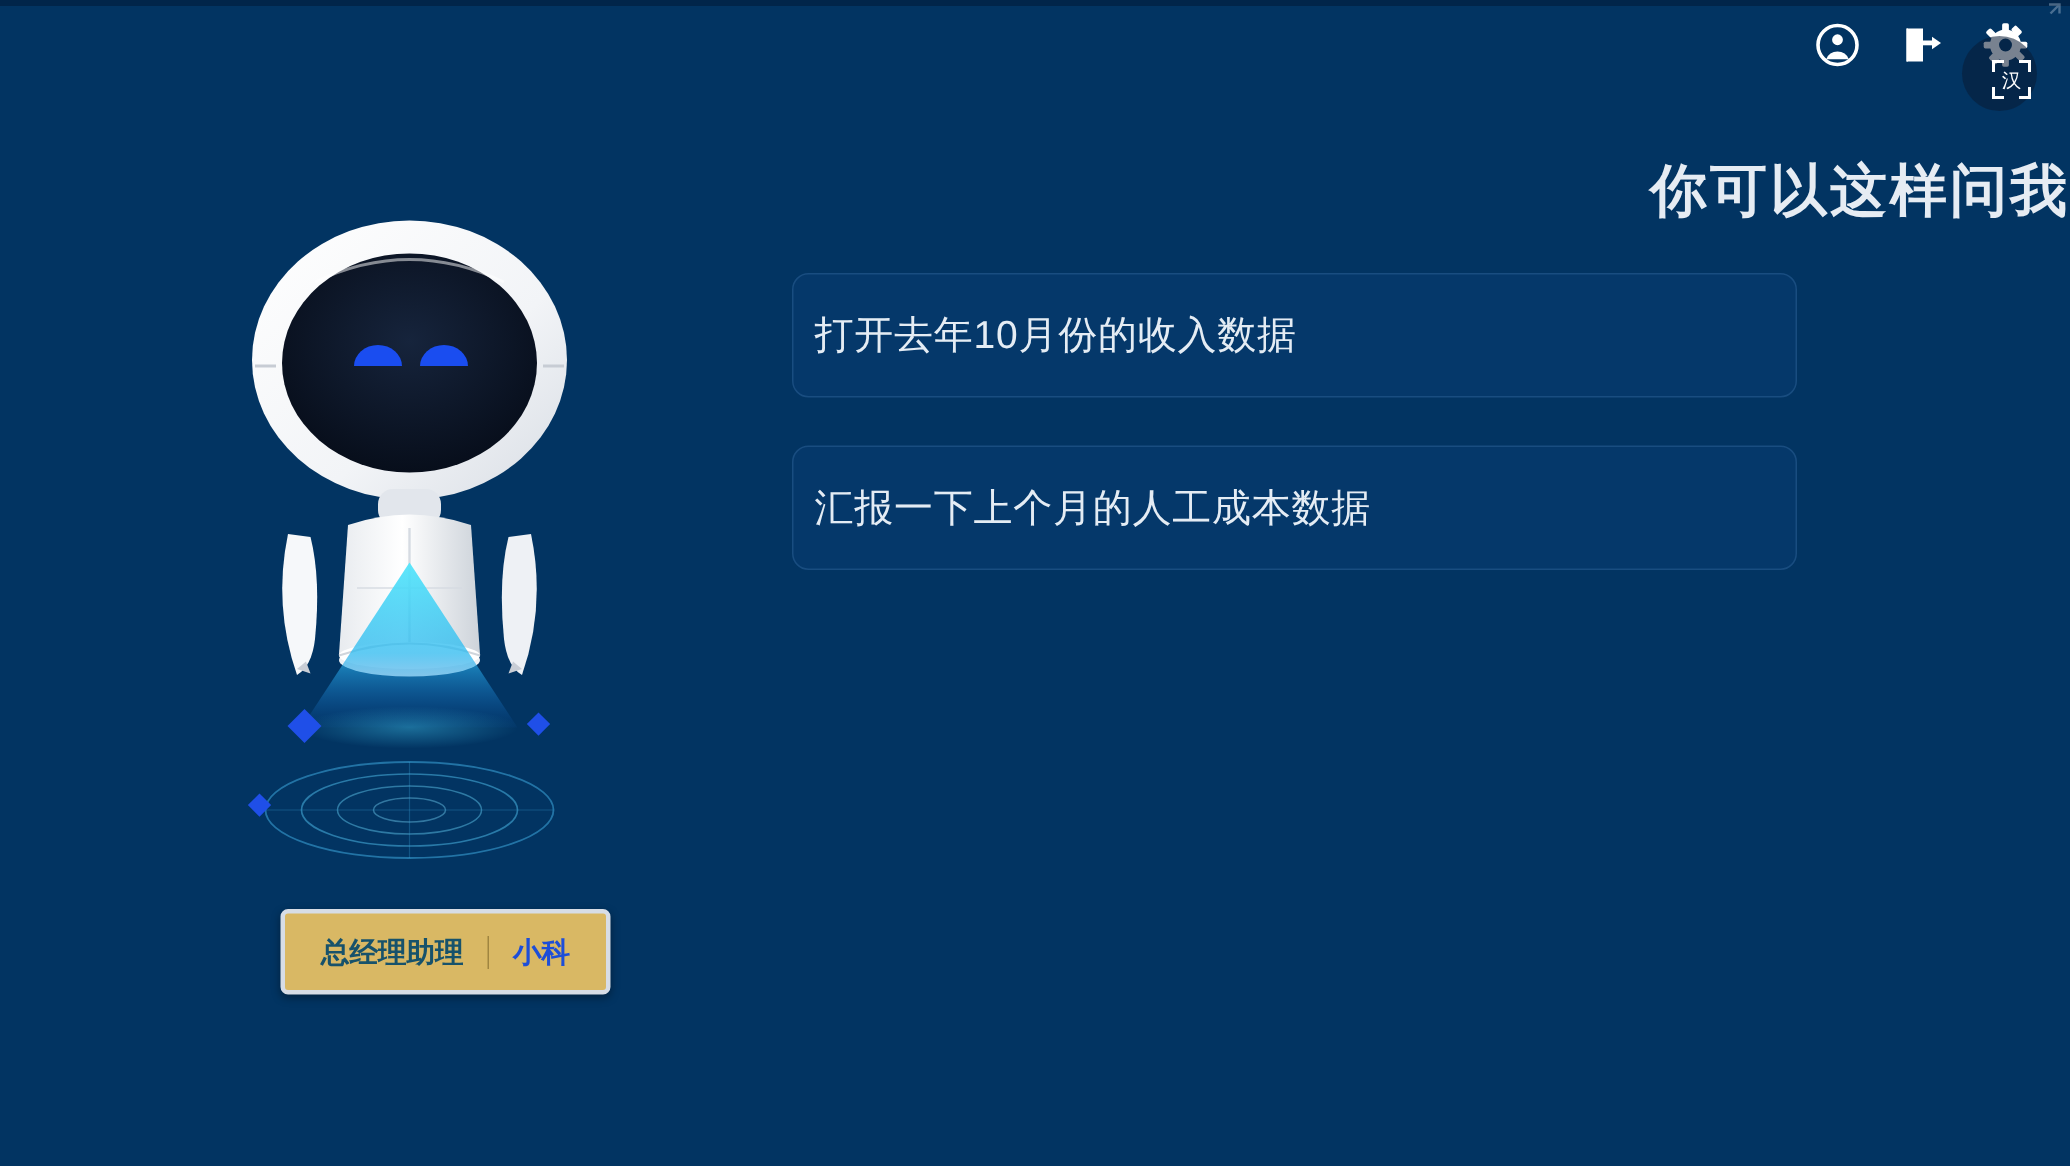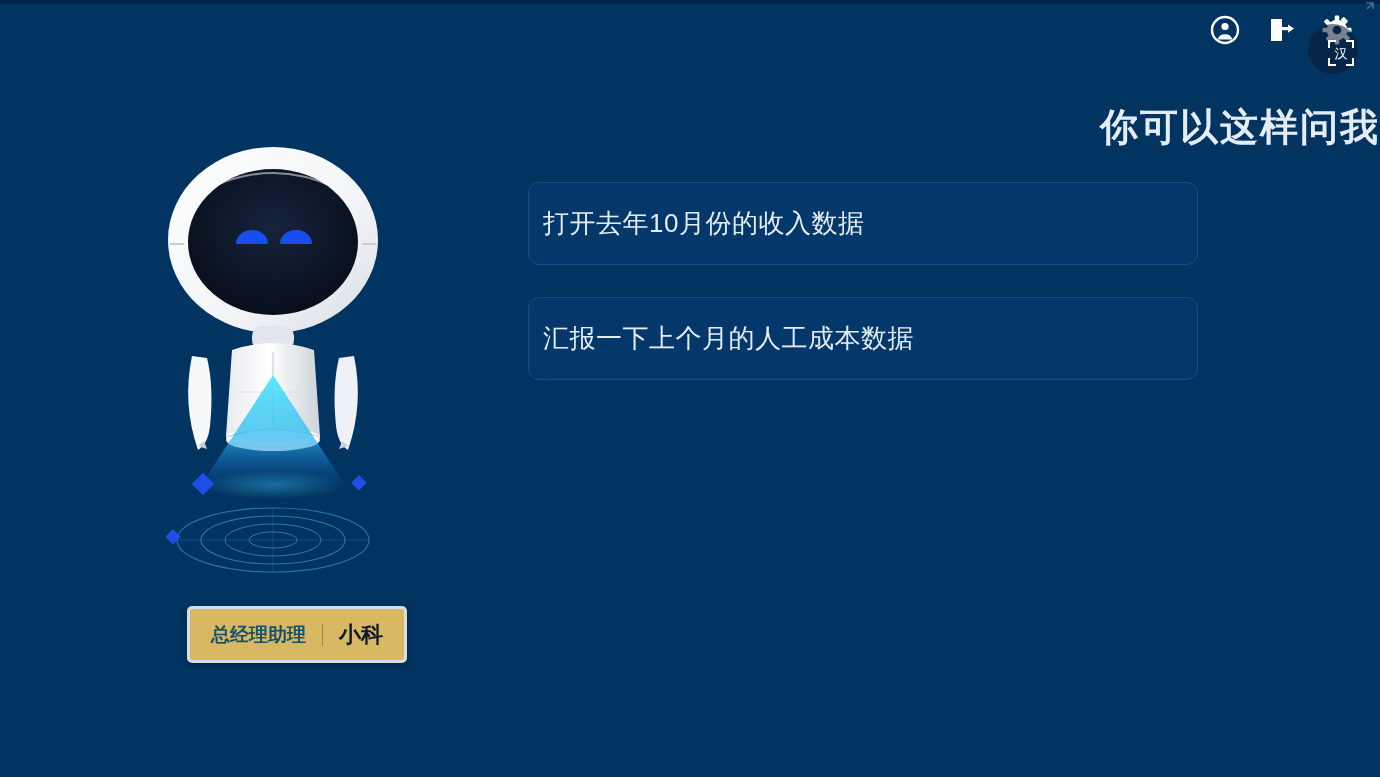--- a/index.html
+++ b/index.html
@@ -115,22 +115,22 @@
   }
   .badge-role{
     font-size:19px; font-weight:bold;
     color:#17526b;
   }
   .badge-sep{
     width:1px; height:22px;
     background:rgba(90,70,20,.45);
   }
   .badge-name{
-    font-size:22px; font-weight:bold;
-    color:#0f172a;
+    font-size:19px; font-weight:bold;
+    color:#1d4ed8;
   }
 </style>
 </head>
 <body>
 
 <div class="top-strip"></div>
 
 <div class="win-expand">
   <svg width="22" height="16" viewBox="0 0 22 16">
     <path d="M12 2 h7 v6" stroke="#9fb6cc" stroke-width="1.6" fill="none"></path>

